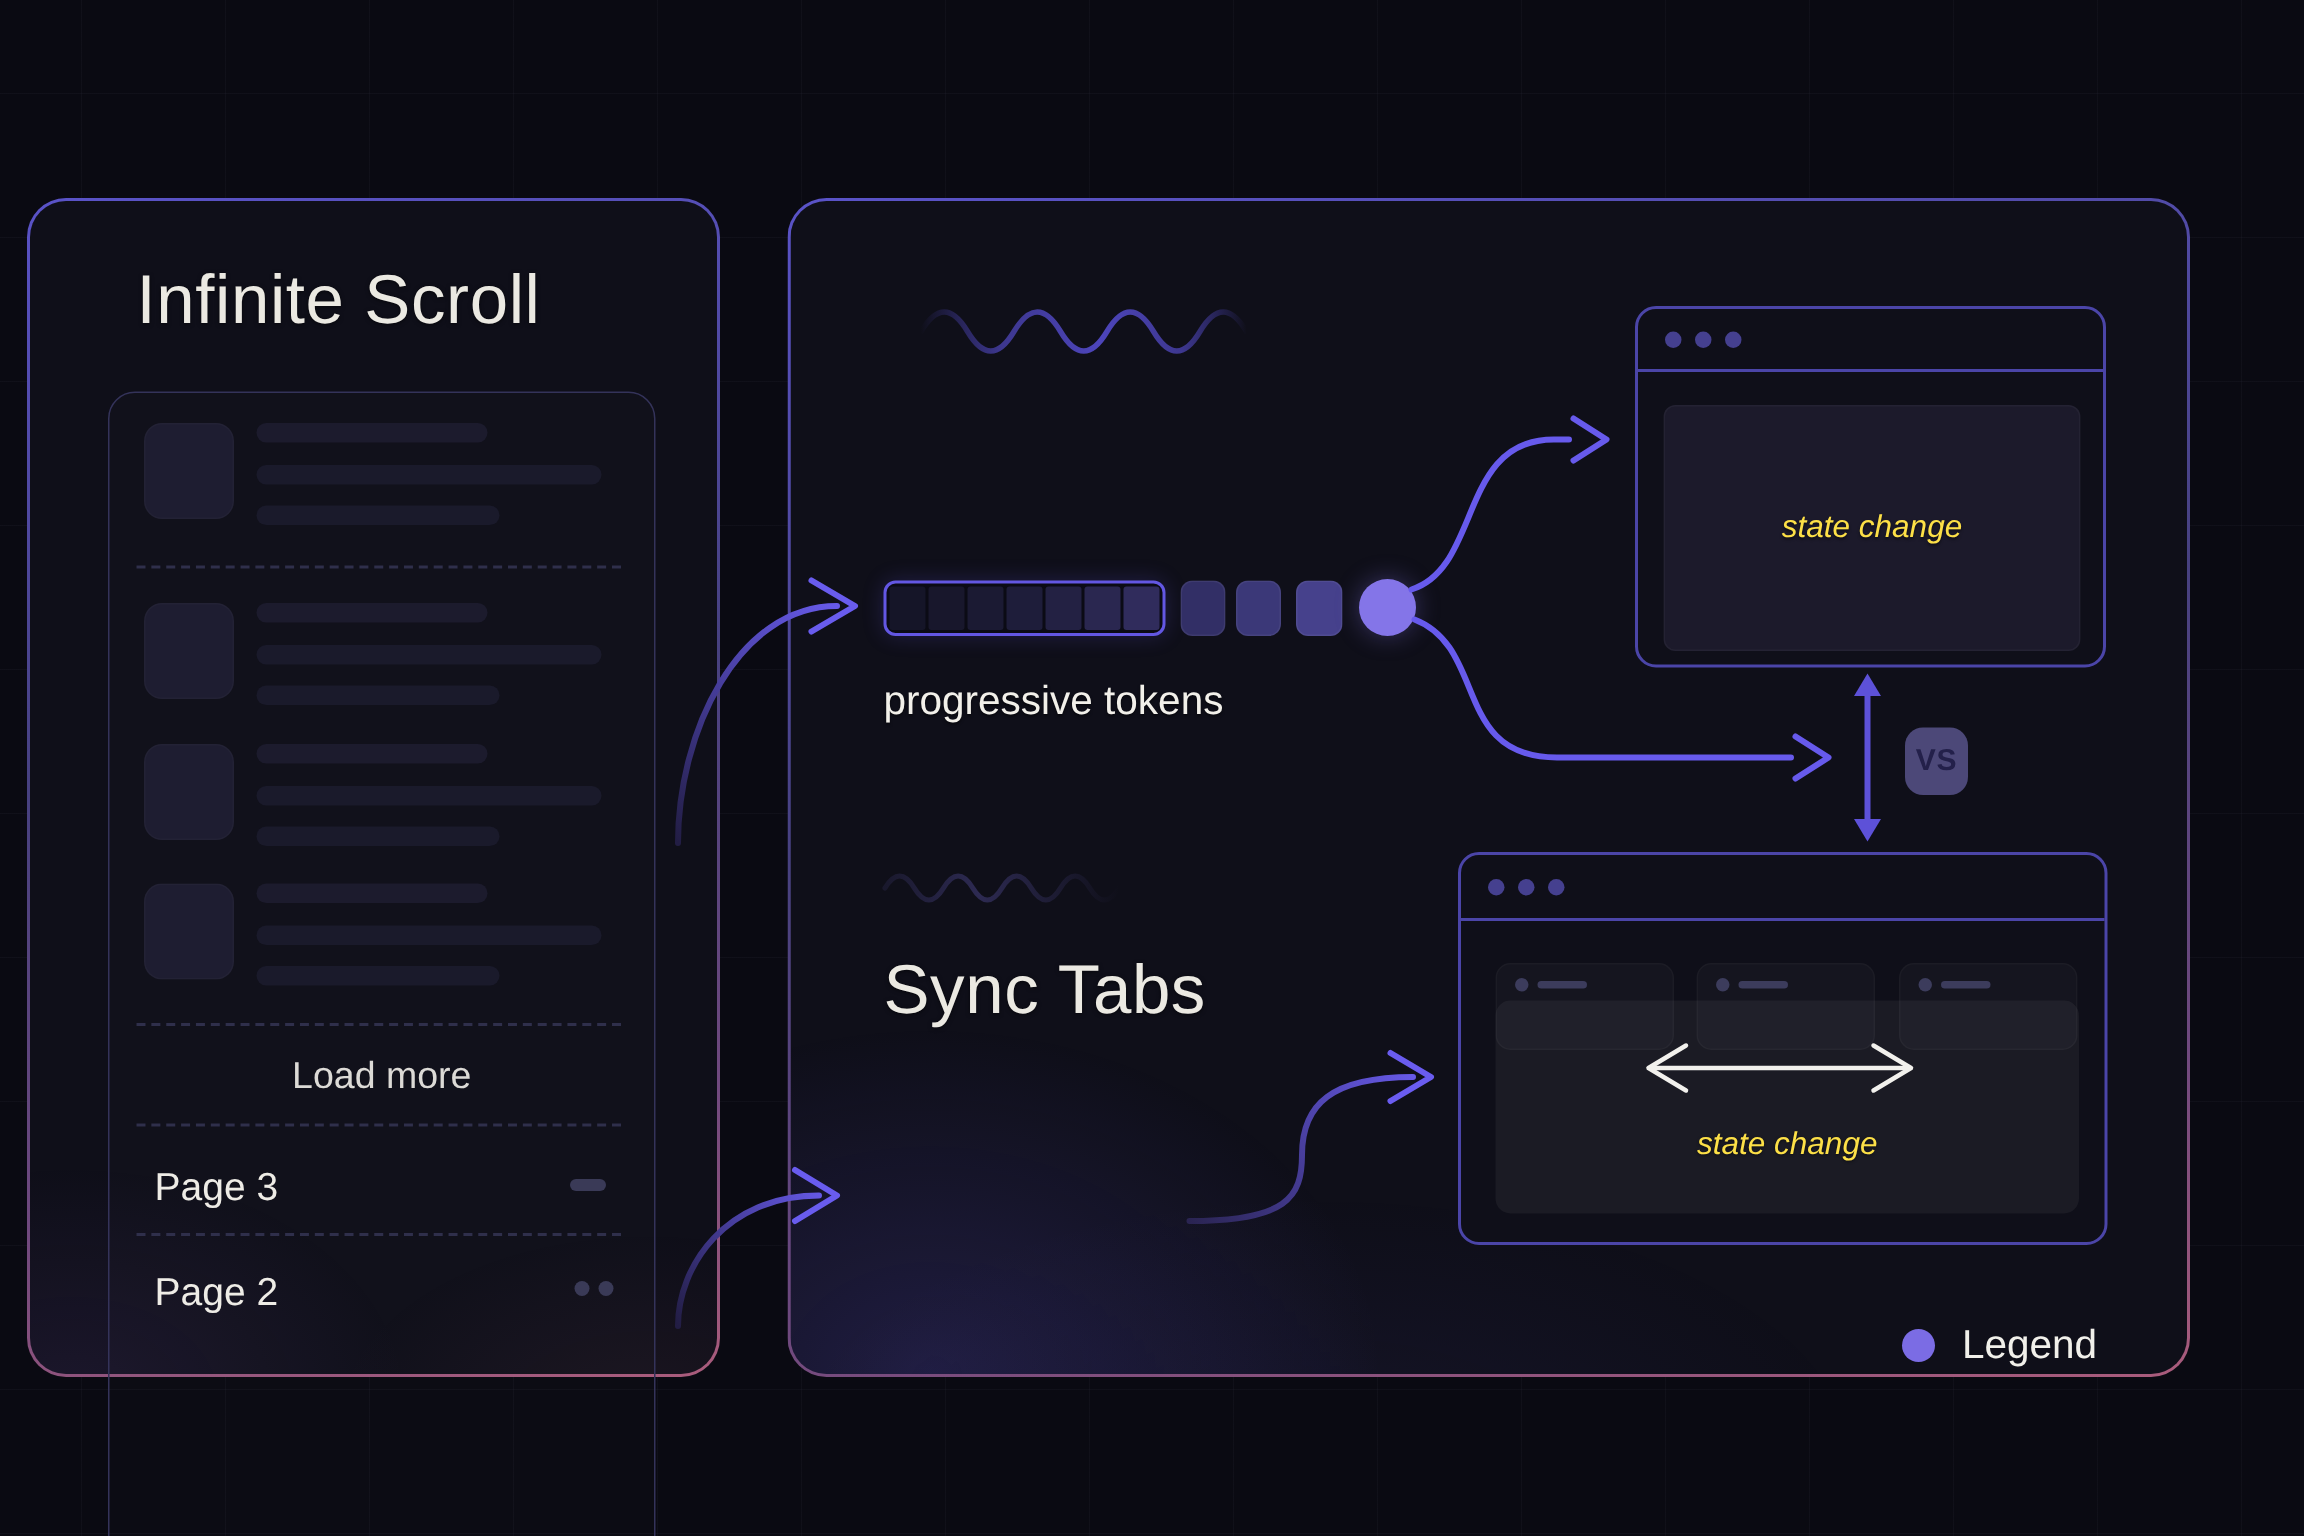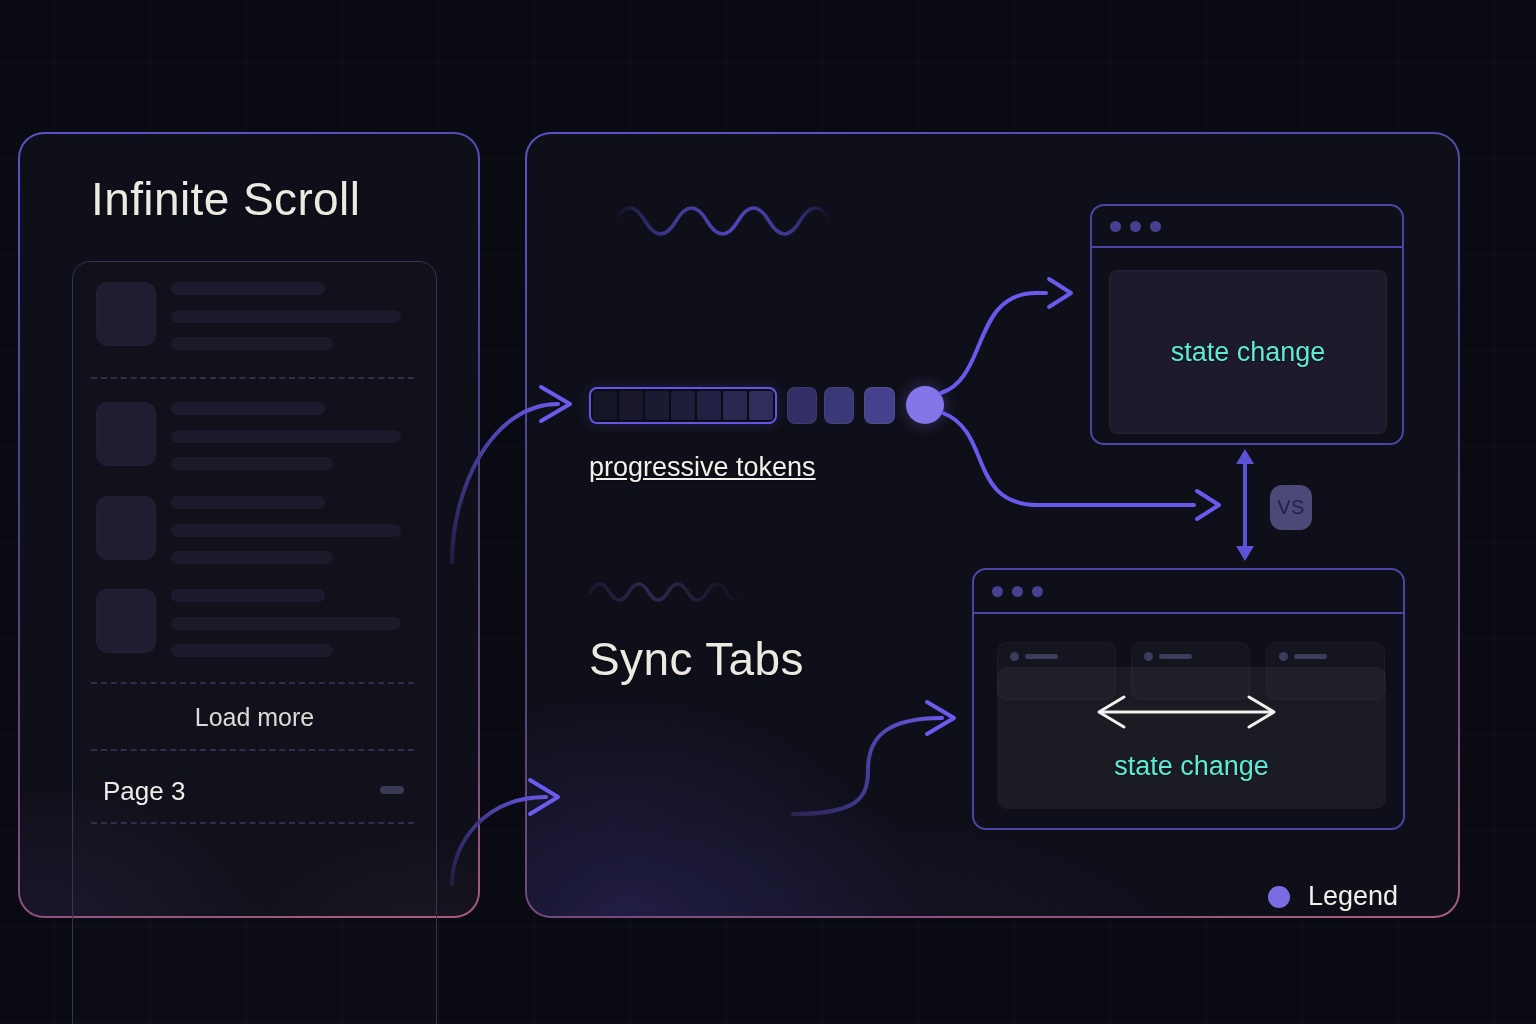--- a/index.html
+++ b/index.html
@@ -98,57 +98,56 @@
   .tb-1 { left:260px; background:#322f66; }
   .tb-2 { left:297px; background:#3b3878; }
   .tb-3 { left:337px; width:31px; background:#46418c; }
   .token-dot {
     position:absolute; left:379px; top:252px; width:38px; height:38px; border-radius:50%;
     background:#8475e8; box-shadow:0 0 16px rgba(132,117,232,0.35);
   }
   .caption {
     position:absolute; left:62px; top:318px; font-size:27px; color:#f2f0ea;
     text-shadow:0 1px 2px rgba(0,0,0,0.5);
-    text-decoration:underline;
   }
 
   
   .bwin { position:absolute; border:2px solid #4b45a8; border-radius:14px; background:#0f0f19; }
   .bwin-top  { left:563px; top:70px;  width:314px; height:241px; }
   .bwin-sync { left:445px; top:434px; width:433px; height:262px; }
   .titlebar { position:relative; border-bottom:2px solid #4b45a8; display:flex; align-items:center; padding-left:18px; gap:9px; }
   .bwin-top  .titlebar { height:42px; }
   .bwin-sync .titlebar { height:44px; }
   .wdot { width:11px; height:11px; border-radius:50%; background:#45408f; }
 
   .win-content-panel {
     position:absolute; left:17px; top:64px; width:278px; height:164px;
     background:#1c1a2b; border:1px solid rgba(255,255,255,0.04); border-radius:8px;
     display:flex; align-items:center; justify-content:center;
   }
-  .state-label { font-size:27px; color:#5eead4; text-shadow:0 1px 2px rgba(0,0,0,0.5); }
+  .state-label { font-size:21px; color:#fde047; text-shadow:0 1px 2px rgba(0,0,0,0.5);font-style:italic; }
 
   .tab-card {
     position:absolute; top:72px; width:119px; height:58px; border-radius:10px;
     background:rgba(255,255,255,0.028); border:1px solid rgba(255,255,255,0.03);
   }
   .tab-1 { left:23px; } .tab-2 { left:157px; } .tab-3 { left:292px; }
   .tab-dot  { position:absolute; left:12px; top:9px; width:9px; height:9px; border-radius:50%; background:#3c3c5c; }
   .tab-line { position:absolute; left:27px; top:11px; width:33px; height:5px; border-radius:3px; background:#3c3c5c; }
   .sync-panel {
     position:absolute; left:23px; top:97px; width:389px; height:142px; border-radius:10px;
     background:rgba(255,255,255,0.05);
   }
   .sync-panel .state-label { position:absolute; left:0; right:0; top:84px; text-align:center; }
 
   
   .vs-badge {
     position:absolute; left:743px; top:351px; width:42px; height:45px; border-radius:12px;
     background:#4c4878; display:flex; align-items:center; justify-content:center;
-    font-size:20px; font-weight:normal; color:#23204a; letter-spacing:0.5px;
+    font-size:20px; font-weight:bold; color:#23204a; letter-spacing:0.5px;
   }
 
   
   .legend { position:absolute; left:741px; top:747px; display:flex; align-items:center; gap:18px; }
   .legend-dot { width:22px; height:22px; border-radius:50%; background:#7b6ce4; }
   .legend-label { font-size:27px; color:#f1f0ea; }
 
   
   .overlay { position:absolute; inset:0; width:1536px; height:1024px; pointer-events:none; z-index:5; }
 </style>
@@ -199,20 +198,27 @@
 
       <div class="dashed-sep sep-3"></div>
 
       <div class="page-row page-row-1">
         <span class="page-label">Page 3</span>
         <span class="page-pill"></span>
       </div>
 
       <div class="dashed-sep sep-4"></div>
 
+      <div class="page-row page-row-2">
+        <span class="page-label">Page 2</span>
+        <span class="page-dots">
+            <i></i>
+            <i></i>
+          </span>
+      </div>
     </div>
   </div>
 
   <div class="panel panel-right">
     <div class="glow"></div>
 
 
     <div class="token-bar">
       <span></span>
         <span></span>

